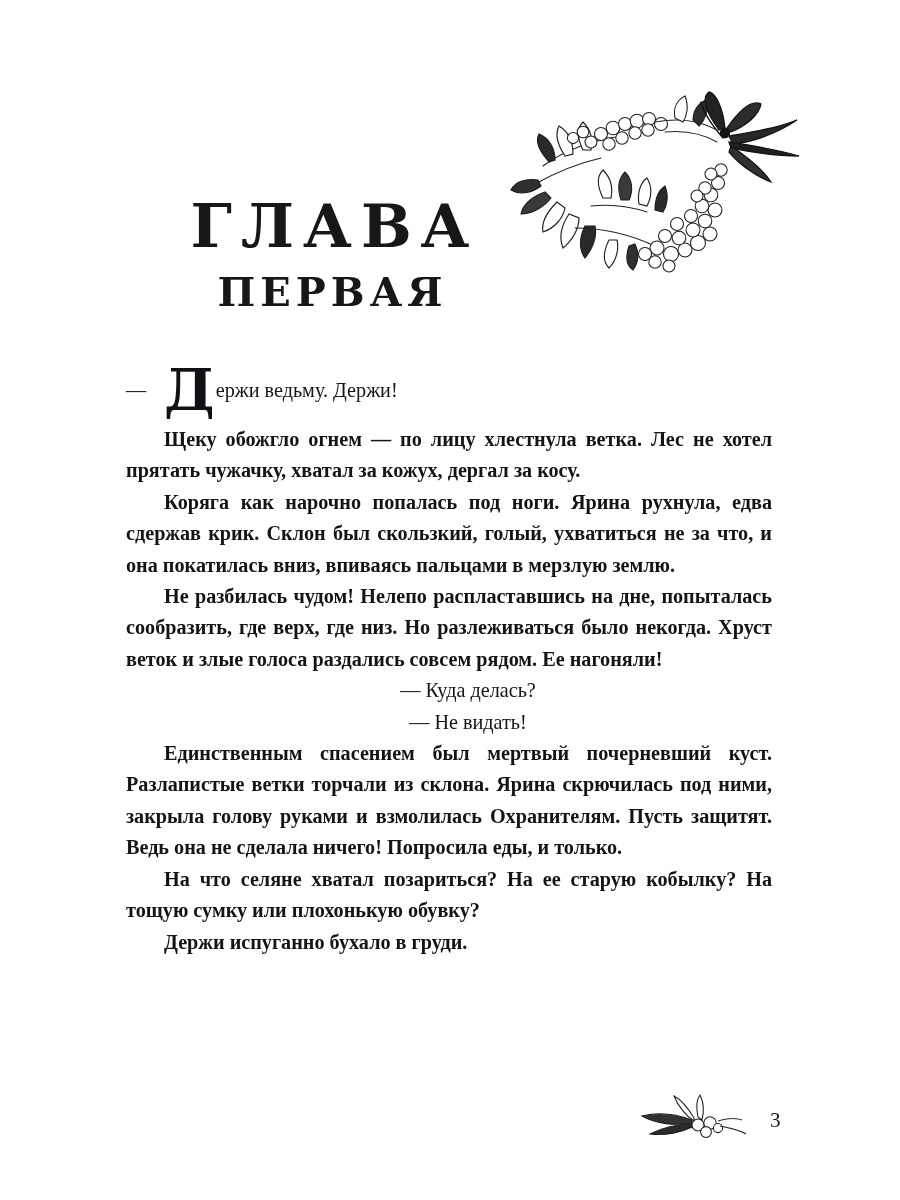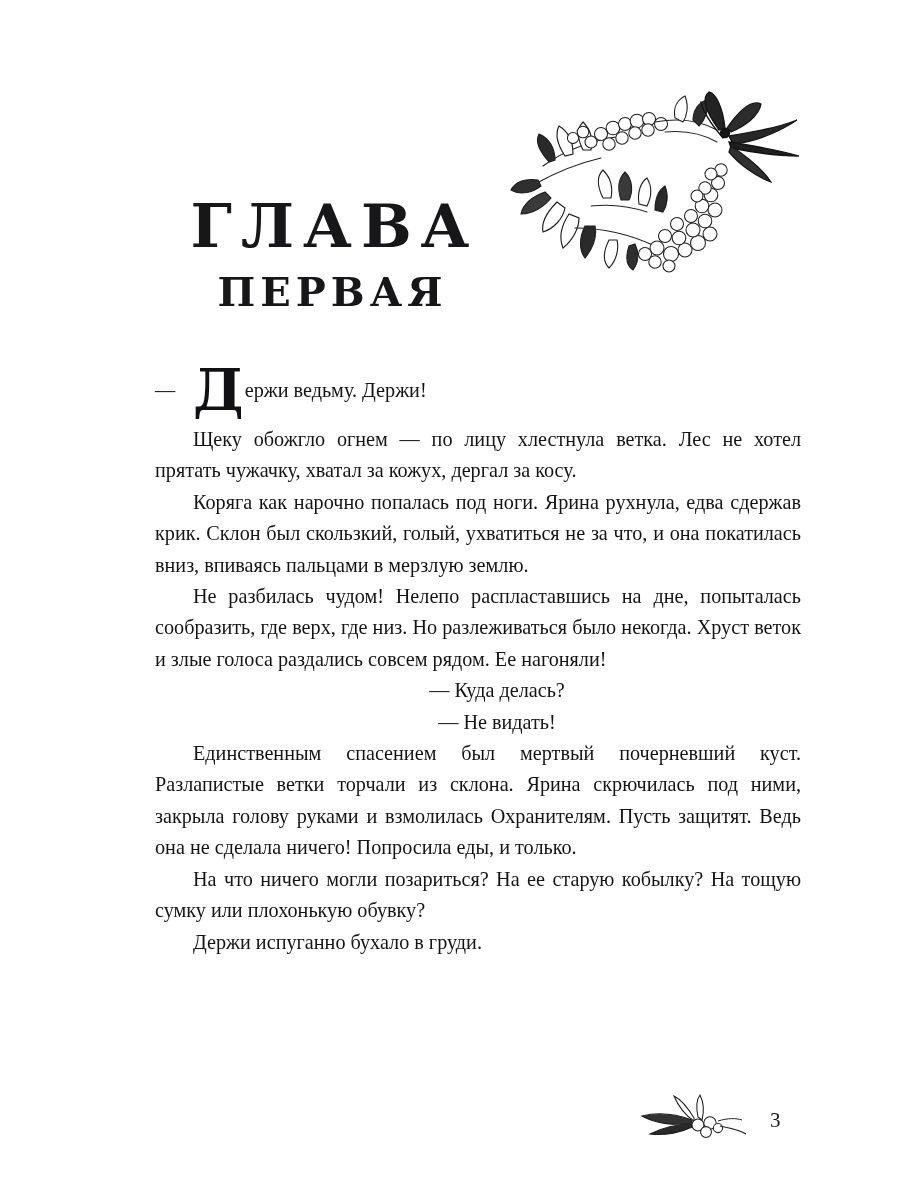--- a/index.html
+++ b/index.html
@@ -62,34 +62,33 @@
     margin: 14px 0 4px 0;
     text-indent: 5px;
   }
 
   
   .text-column {
     position: absolute;
     left: 126px;
     top: 368px;
     width: 646px;
-    margin-left: 29px;
   }
 
   .para {
     margin: 0;
     font-size: 20.2px;
     line-height: 31.4px;
     text-align: justify;
     text-justify: inter-word;
     text-indent: 38px;
     hyphens: manual;
     color: #141414;
   }
-  .para.last-line-left { text-align-last: left; }
+  .para.last-line-left { text-align-last: left; font-weight: bold; }
 
   
   .opening {
     text-indent: 0;
     min-height: 56px;
   }
   .opening .dash-lead {
     display: inline-block;
     width: 38px;
     text-indent: 0;
@@ -240,21 +239,21 @@
     <p class="para opening"><span class="dash-lead">—</span><span class="dropcap">Д</span><span>ержи ведьму. Держи!</span></p>
 
     <p class="para last-line-left">Щеку обожгло огнем — по лицу хлестнула ветка. Лес не хотел прятать чужачку, хватал за кожух, дергал за косу.</p>
     <p class="para last-line-left">Коряга как нарочно попалась под ноги. Ярина рухнула, едва сдержав крик. Склон был скользкий, голый, ухватиться не за что, и она покатилась вниз, впиваясь пальцами в мерзлую землю.</p>
     <p class="para last-line-left">Не разбилась чудом! Нелепо распластавшись на дне, попыталась сообразить, где верх, где низ. Но разлеживаться было некогда. Хруст веток и злые голоса раздались совсем рядом. Ее нагоняли!</p>
 
     <p class="dialogue">— Куда делась?</p>
     <p class="dialogue">— Не видать!</p>
 
     <p class="para last-line-left">Единственным спасением был мертвый почерневший куст. Разлапистые ветки торчали из склона. Ярина скрючилась под ними, закрыла голову руками и взмолилась Охранителям. Пусть защитят. Ведь она не сделала ничего! Попросила еды, и только.</p>
-    <p class="para last-line-left">На что ничего могли позариться? На ее старую кобылку? На тощую сумку или плохонькую обувку?</p>
+    <p class="para last-line-left">На что селяне хватал позариться? На ее старую кобылку? На тощую сумку или плохонькую обувку?</p>
     <p class="para last-line-left">Держи испуганно бухало в груди.</p>
   </div>
 
   <div class="footer-ornament">
     <svg viewBox="0 0 120 60" xmlns="http://www.w3.org/2000/svg">
       <g stroke="#232323" stroke-width="1.05" fill="none">
 
         <path d="M58 30 C 42 24, 24 22, 8 26 C 22 34, 42 36, 58 33 Z" fill="#333" stroke="#1d1d1d"></path>
         <path d="M58 34 C 44 34, 28 38, 16 44 C 32 46, 48 42, 58 37 Z" fill="#2a2a2a" stroke="#1d1d1d"></path>
         <path d="M60 28 C 54 18, 48 10, 40 6 C 44 16, 52 26, 60 31 Z" fill="#fff" stroke="#1d1d1d"></path>

